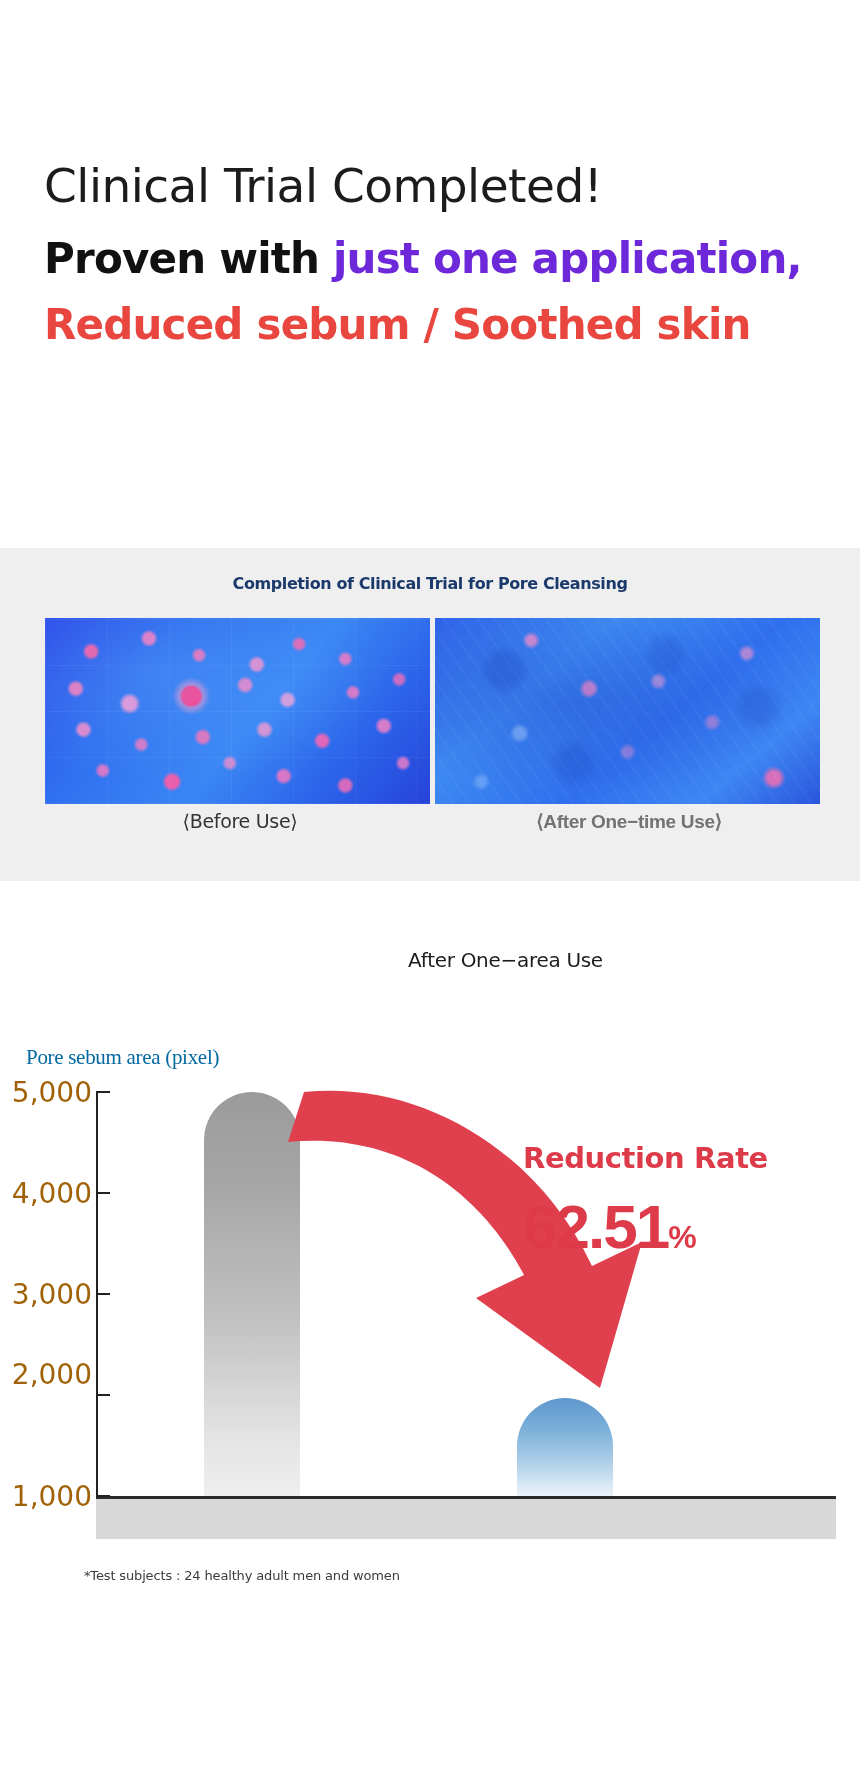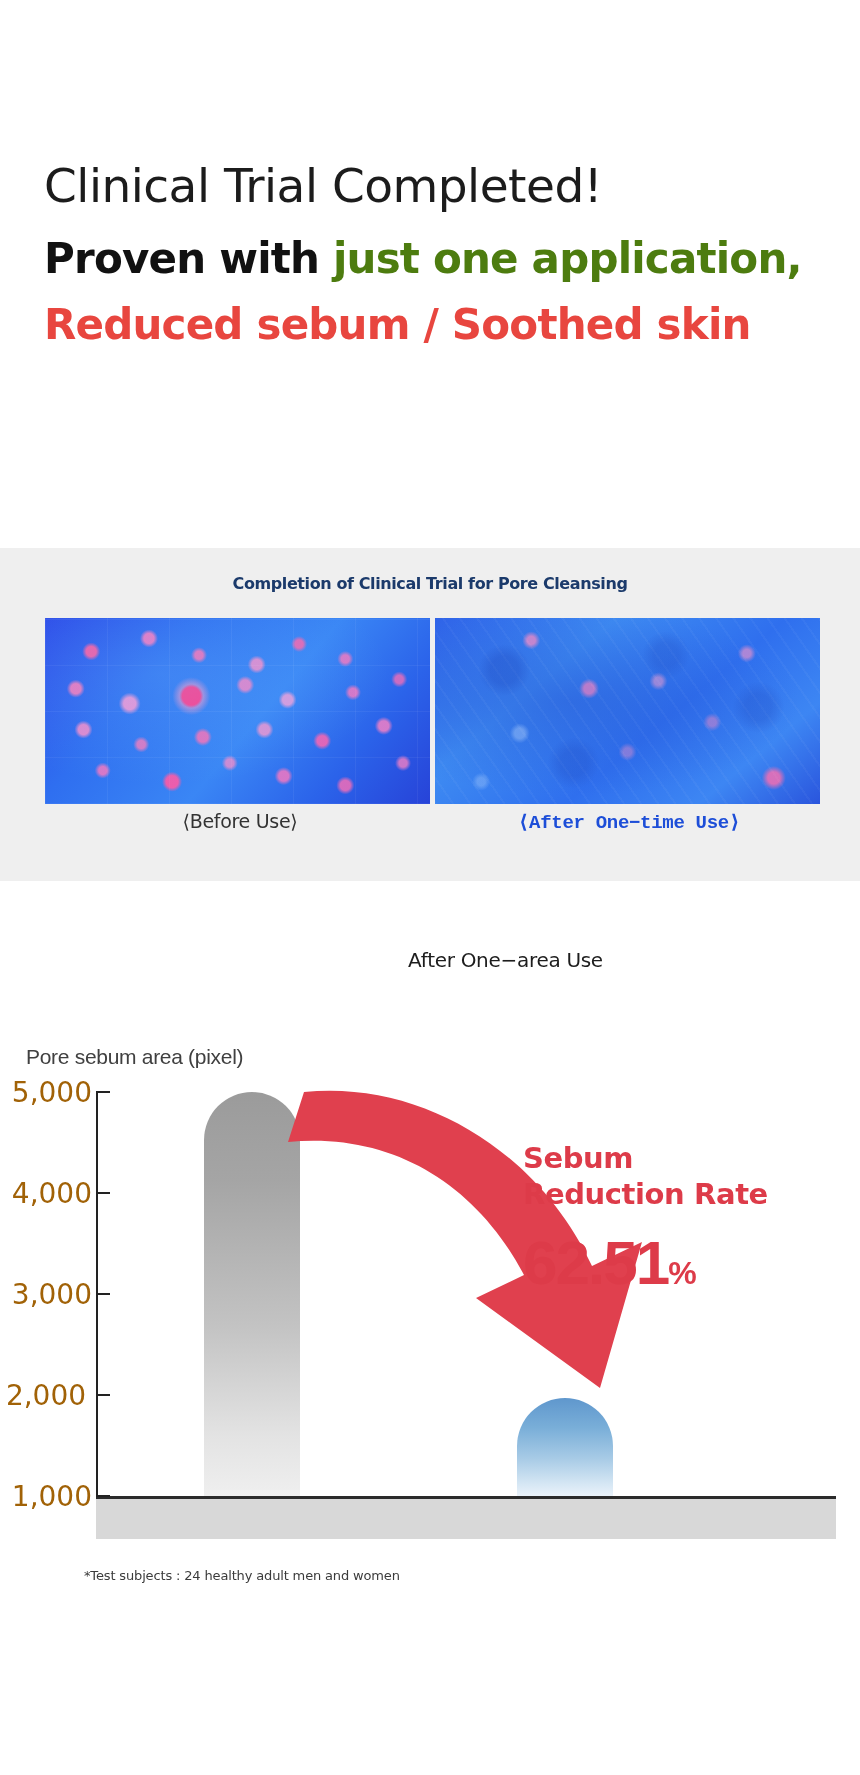--- a/index.html
+++ b/index.html
@@ -36,21 +36,21 @@
   .hero-line3 {
     font-family: "DejaVu Sans", sans-serif;
     font-weight: 700;
     font-size: 42px;
     line-height: 62px;
     color: #e8463f;
     letter-spacing: -0.8px;
     white-space: nowrap;
     margin-top: 4px;
   }
-  .accent-red { color: #4d7c0f; text-align: right; }
+  .accent-red { color: #6d28d9; text-align: right; }
 
   
   .trial-panel {
     position: absolute;
     left: 0; top: 548px;
     width: 860px; height: 333px;
     background: #efefef;
   }
   .trial-title {
     position: absolute; left: 0; top: 26px; width: 860px;
@@ -137,30 +137,30 @@
   .caption-row {
     position: absolute; left: 45px; top: 262px;
     width: 775px; display: flex; justify-content: center;
   }
   .caption { width: 385px; text-align: center; }
   .caption-before {
     font-family: "DejaVu Sans", sans-serif;
     font-size: 19px; font-weight: 400; color: #333333; letter-spacing: -0.3px;
   }
   .caption-after {
-    font-family: Liberation Mono, monospace;
-    font-size: 19px; font-weight: 700; color: #1d4ed8; letter-spacing: -0.3px; margin-left: 8px;
+    font-family: Liberation Sans, sans-serif;
+    font-size: 19px; font-weight: 700; color: #737373; letter-spacing: -0.3px; margin-left: 8px;
   }
 
   
   .chart-wrap { position: absolute; left: 0; top: 940px; width: 860px; height: 760px; }
   .chart-axis-title {
     position: absolute; left: 26px; top: 105px;
-    font-family: Liberation Sans, sans-serif;
-    font-size: 21px; color: #404040; letter-spacing: -0.3px;
+    font-family: Liberation Serif, serif;
+    font-size: 21px; color: #0369a1; letter-spacing: -0.3px;
   }
   .y-axis-line {
     position: absolute; left: 96px; top: 152px;
     width: 2px; height: 406px; background: #222;
   }
   .x-axis-line {
     position: absolute; left: 96px; top: 556px;
     width: 740px; height: 3px; background: #2b2b2b;
   }
   .ytick {
@@ -259,21 +259,21 @@
 
     <div class="y-axis-line"></div>
     <div class="x-axis-line"></div>
 
     <div class="ytick" style="top:152px;">5,000</div>
     <div class="ytick-mark" style="top:152px;"></div>
     <div class="ytick" style="top:253px;">4,000</div>
     <div class="ytick-mark" style="top:253px;"></div>
     <div class="ytick" style="top:354px;">3,000</div>
     <div class="ytick-mark" style="top:354px;"></div>
-    <div class="ytick" style="top:455px;text-align:center;">2,000</div>
+    <div class="ytick" style="top:434px;">2,000</div>
     <div class="ytick-mark" style="top:455px;"></div>
     <div class="ytick" style="top:556px;">1,000</div>
     <div class="ytick-mark" style="top:556px;"></div>
 
     <div class="bar-before"></div>
     <div class="bar-after"></div>
 
     <div class="arrow">
       <svg width="470" height="330" viewBox="0 0 470 330" xmlns="http://www.w3.org/2000/svg">
         <path d="M 34 22
@@ -281,21 +281,20 @@
                  L 372 172
                  L 330 318
                  L 206 228
                  L 254 205
                  C 205 112, 120 62, 18 72
                  Z" fill="#e0404e"></path>
       </svg>
     </div>
 
     <div class="callout">
-      <div class="callout-l1">Sebum</div>
       <div class="callout-l2">Reduction Rate</div>
       <div class="callout-num"><span>62.51</span><span class="callout-pct">%</span></div>
     </div>
 
     <div class="xband"></div>
     <div class="xlabel xlabel-before">Before Use</div>
     <div class="xlabel xlabel-after">After One−area Use</div>
 
     <div class="footnotes">
       <div class="footnote">*Test subjects : 24 healthy adult men and women</div>

